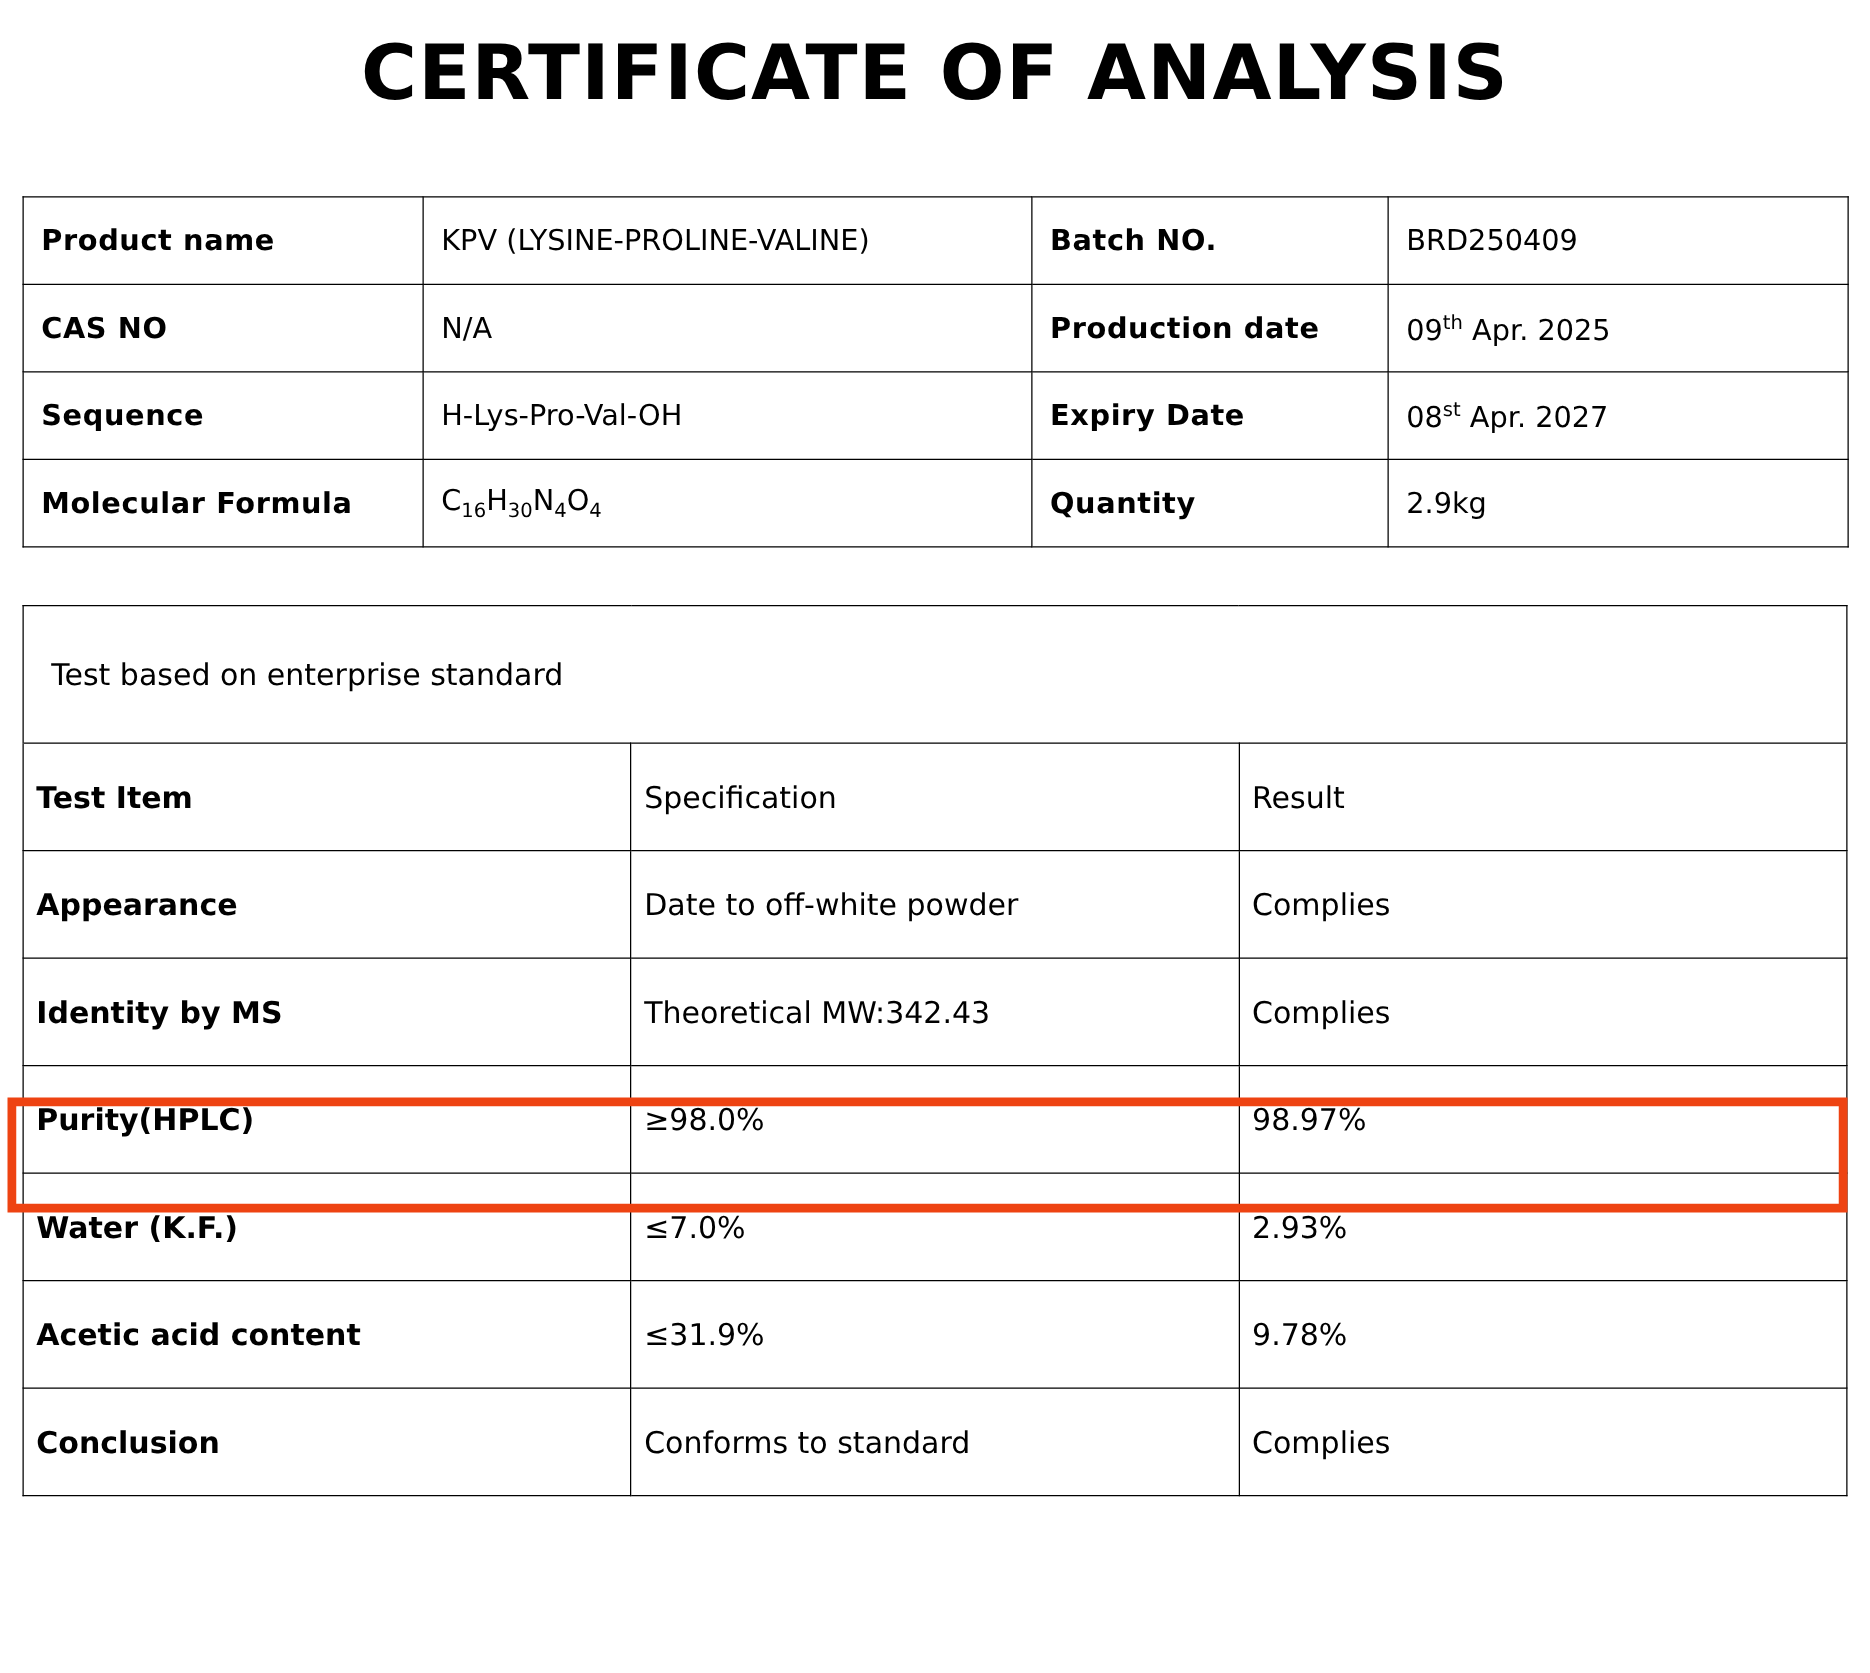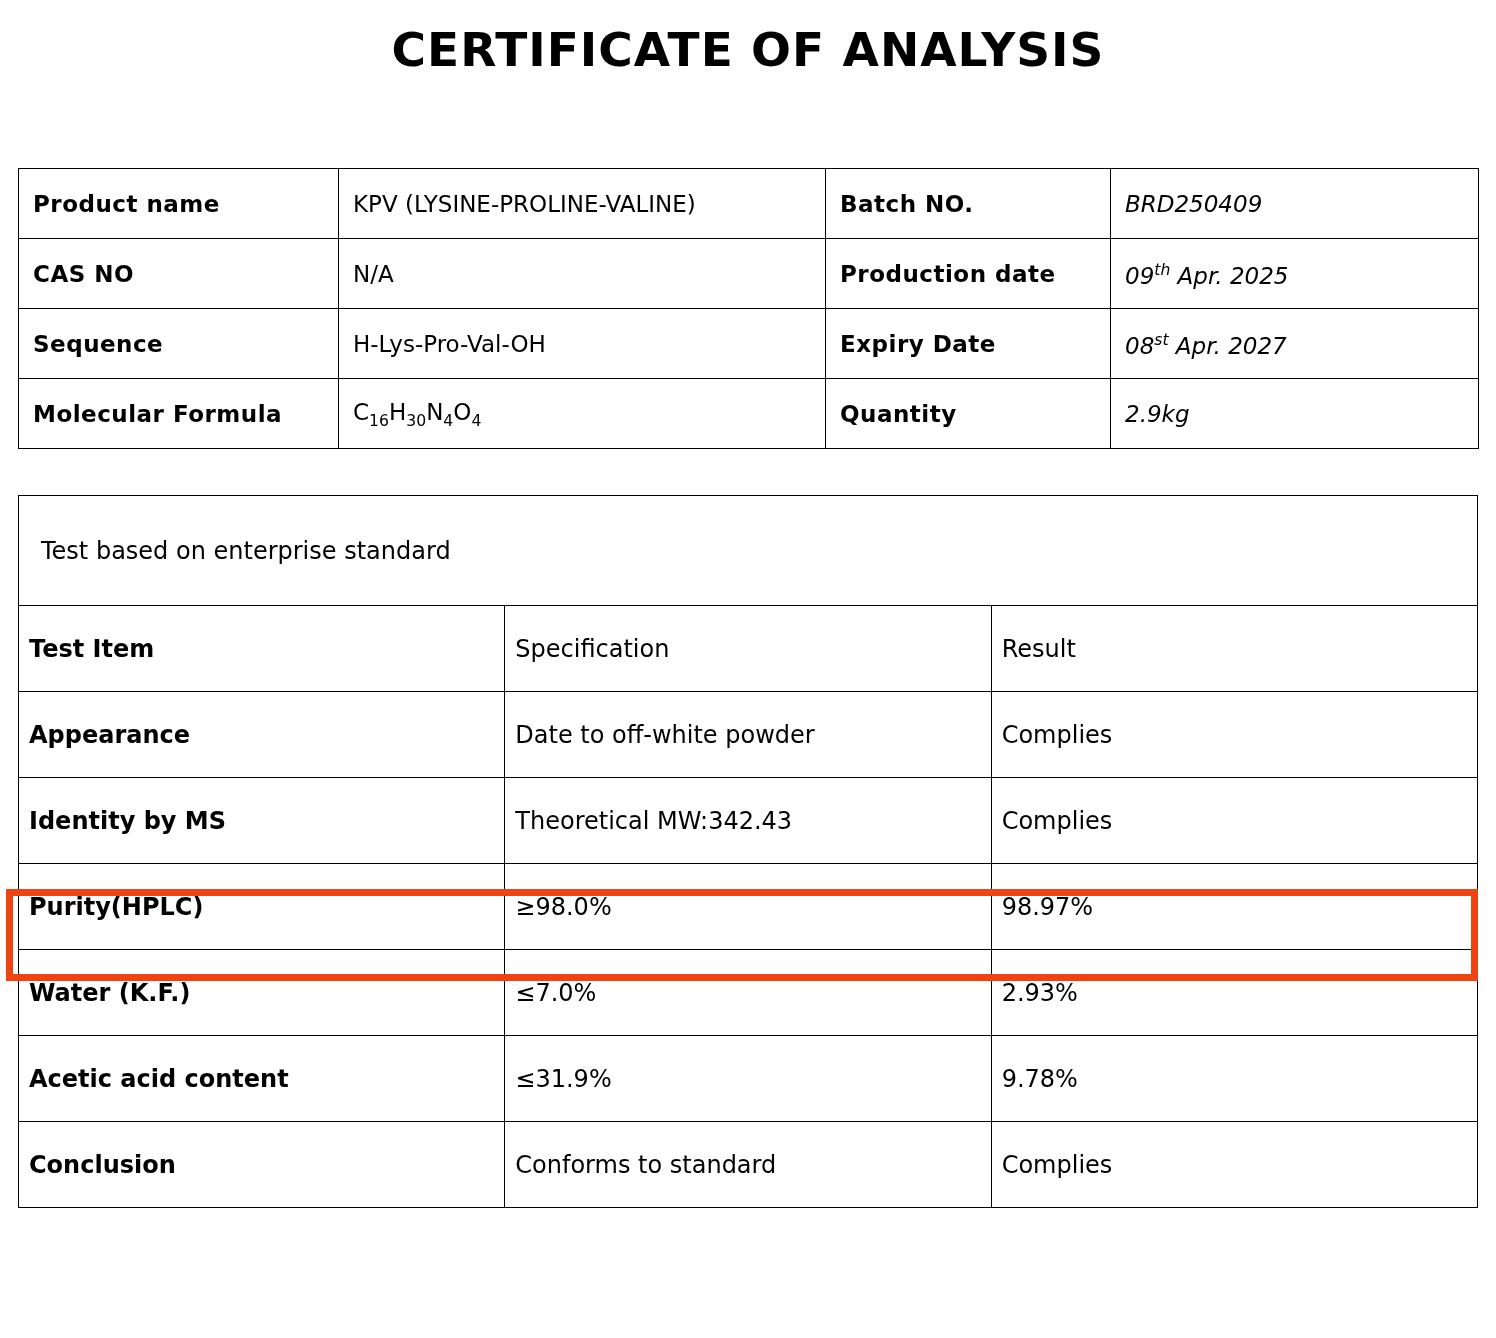--- a/index.html
+++ b/index.html
@@ -17,53 +17,53 @@
   }
   .page {
     position: relative;
     width: 1496px;
     height: 1338px;
     box-sizing: border-box;
     padding: 0 18px;
   }
   .doc-title {
     text-align: center;
-    font-size: 47px;
+    font-size: 61px;
     font-weight: bold;
     letter-spacing: 1px;
     margin-top: 22px;
     margin-bottom: 0;
     line-height: 1.2;
     font-family: "DejaVu Sans", sans-serif;
   }
 
   
   table.info {
     border-collapse: collapse;
     width: 1460px;
-    margin-top: 90px;
+    margin-top: 62px;
     table-layout: fixed;
   }
   table.info td {
     border: 1px solid #000000;
     height: 70px;
     vertical-align: middle;
     padding: 0 14px;
     font-size: 23px;
     box-sizing: border-box;
   }
   td.lbl {
     font-weight: bold;
     font-size: 23px;
     letter-spacing: 0.5px;
   }
   .c1 { width: 320px; }
   .c2 { width: 487px; }
   .c3 { width: 285px; }
-  .c4 { width: 368px; font-style: italic; }
+  .c4 { width: 368px; }
   sub, sup {
     font-size: 0.68em;
   }
 
   
   .test-wrap {
     position: relative;
     margin-top: 46px;
     width: 1460px;
   }

